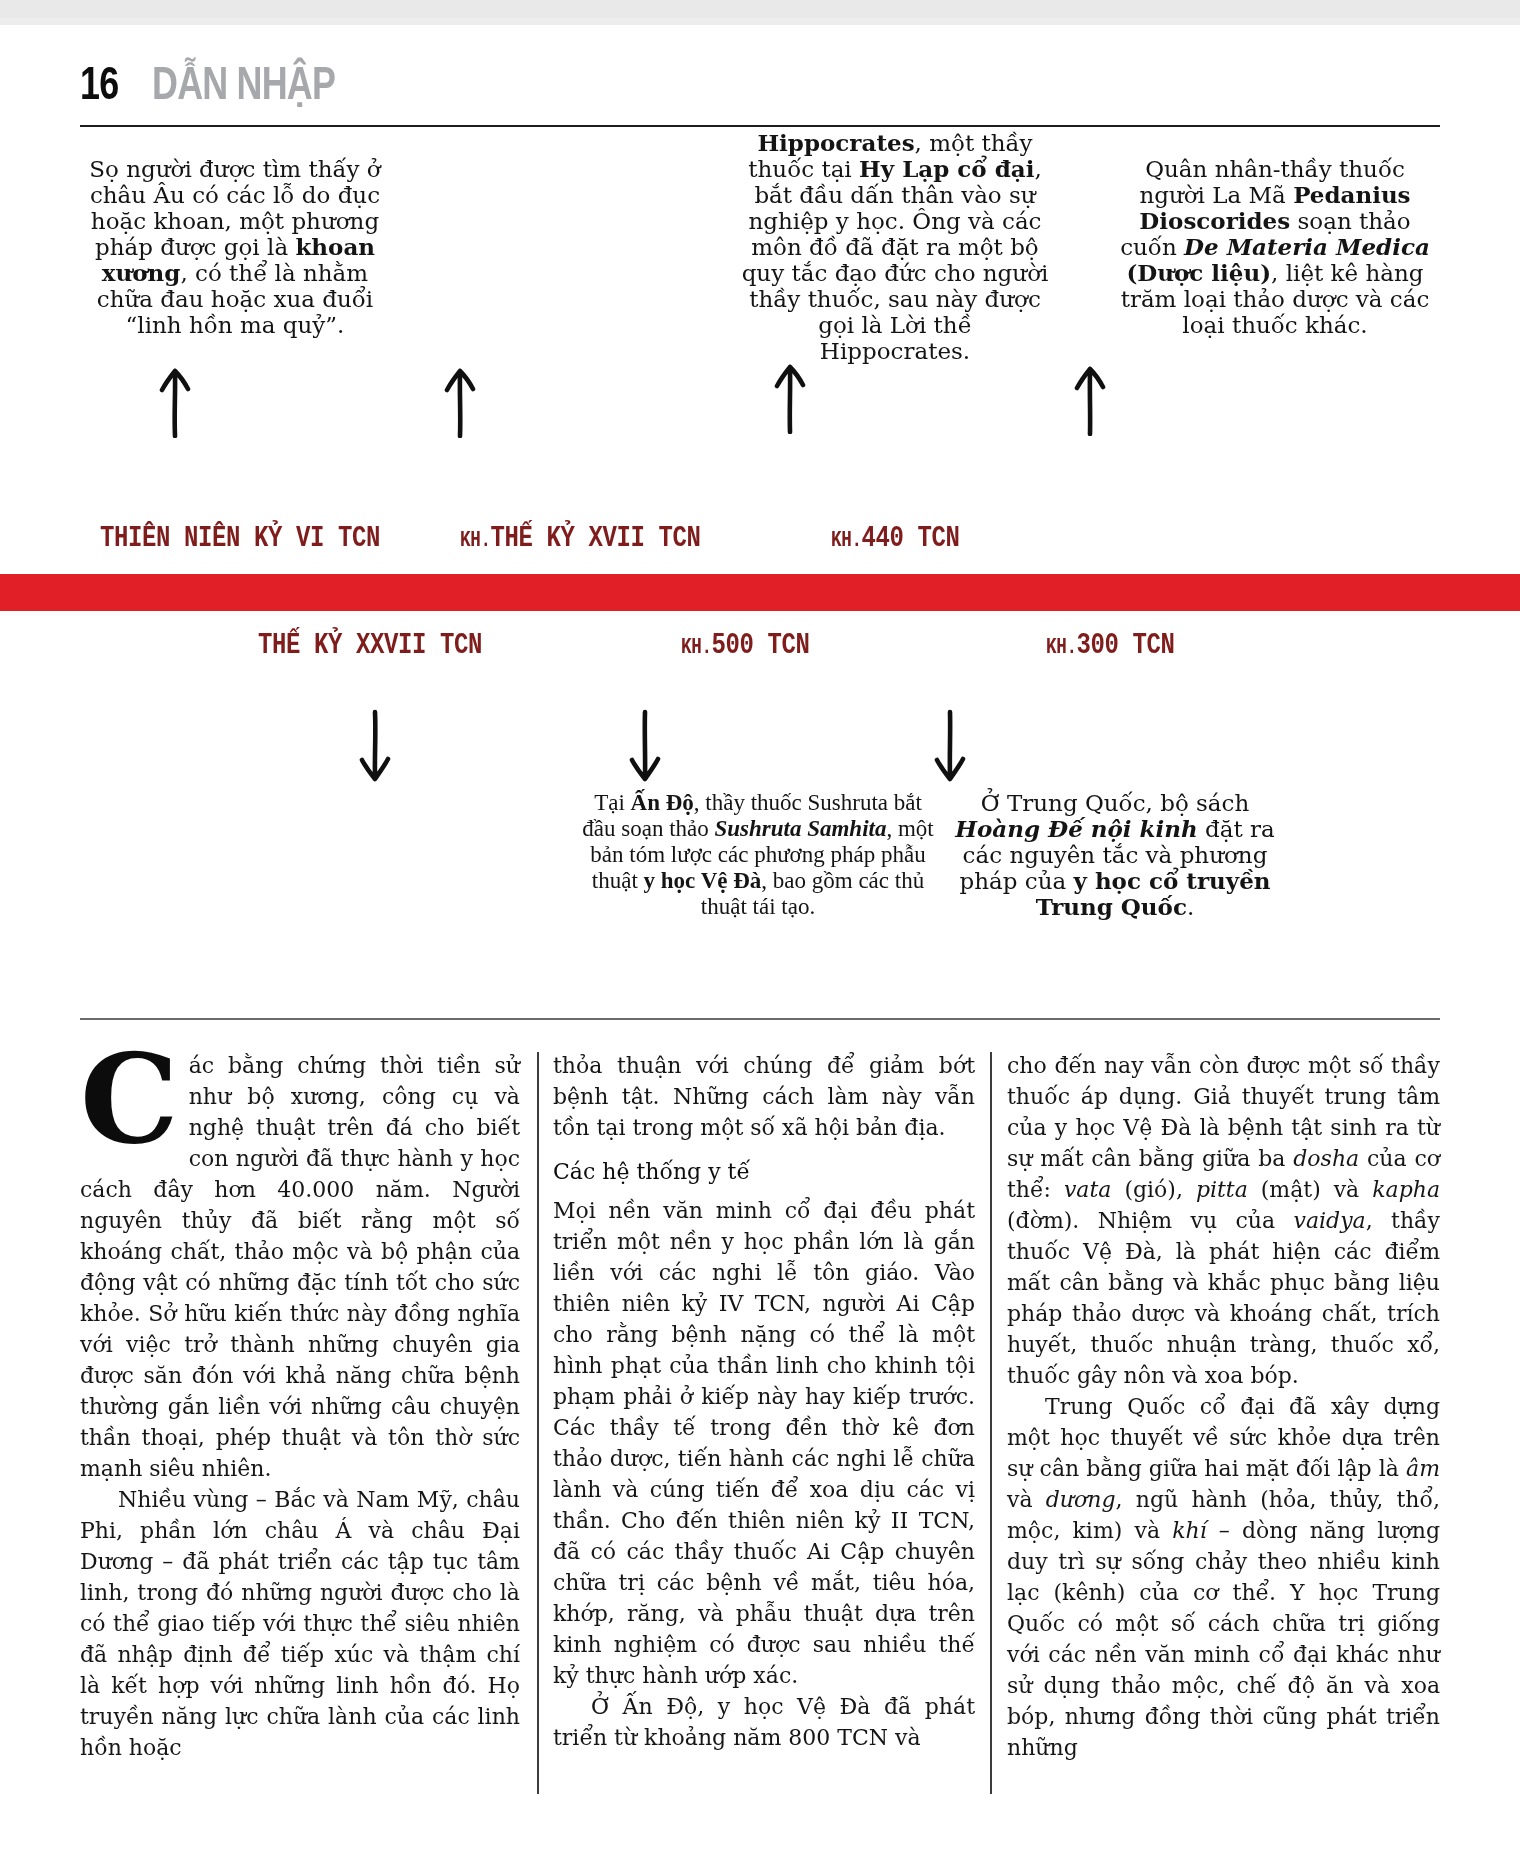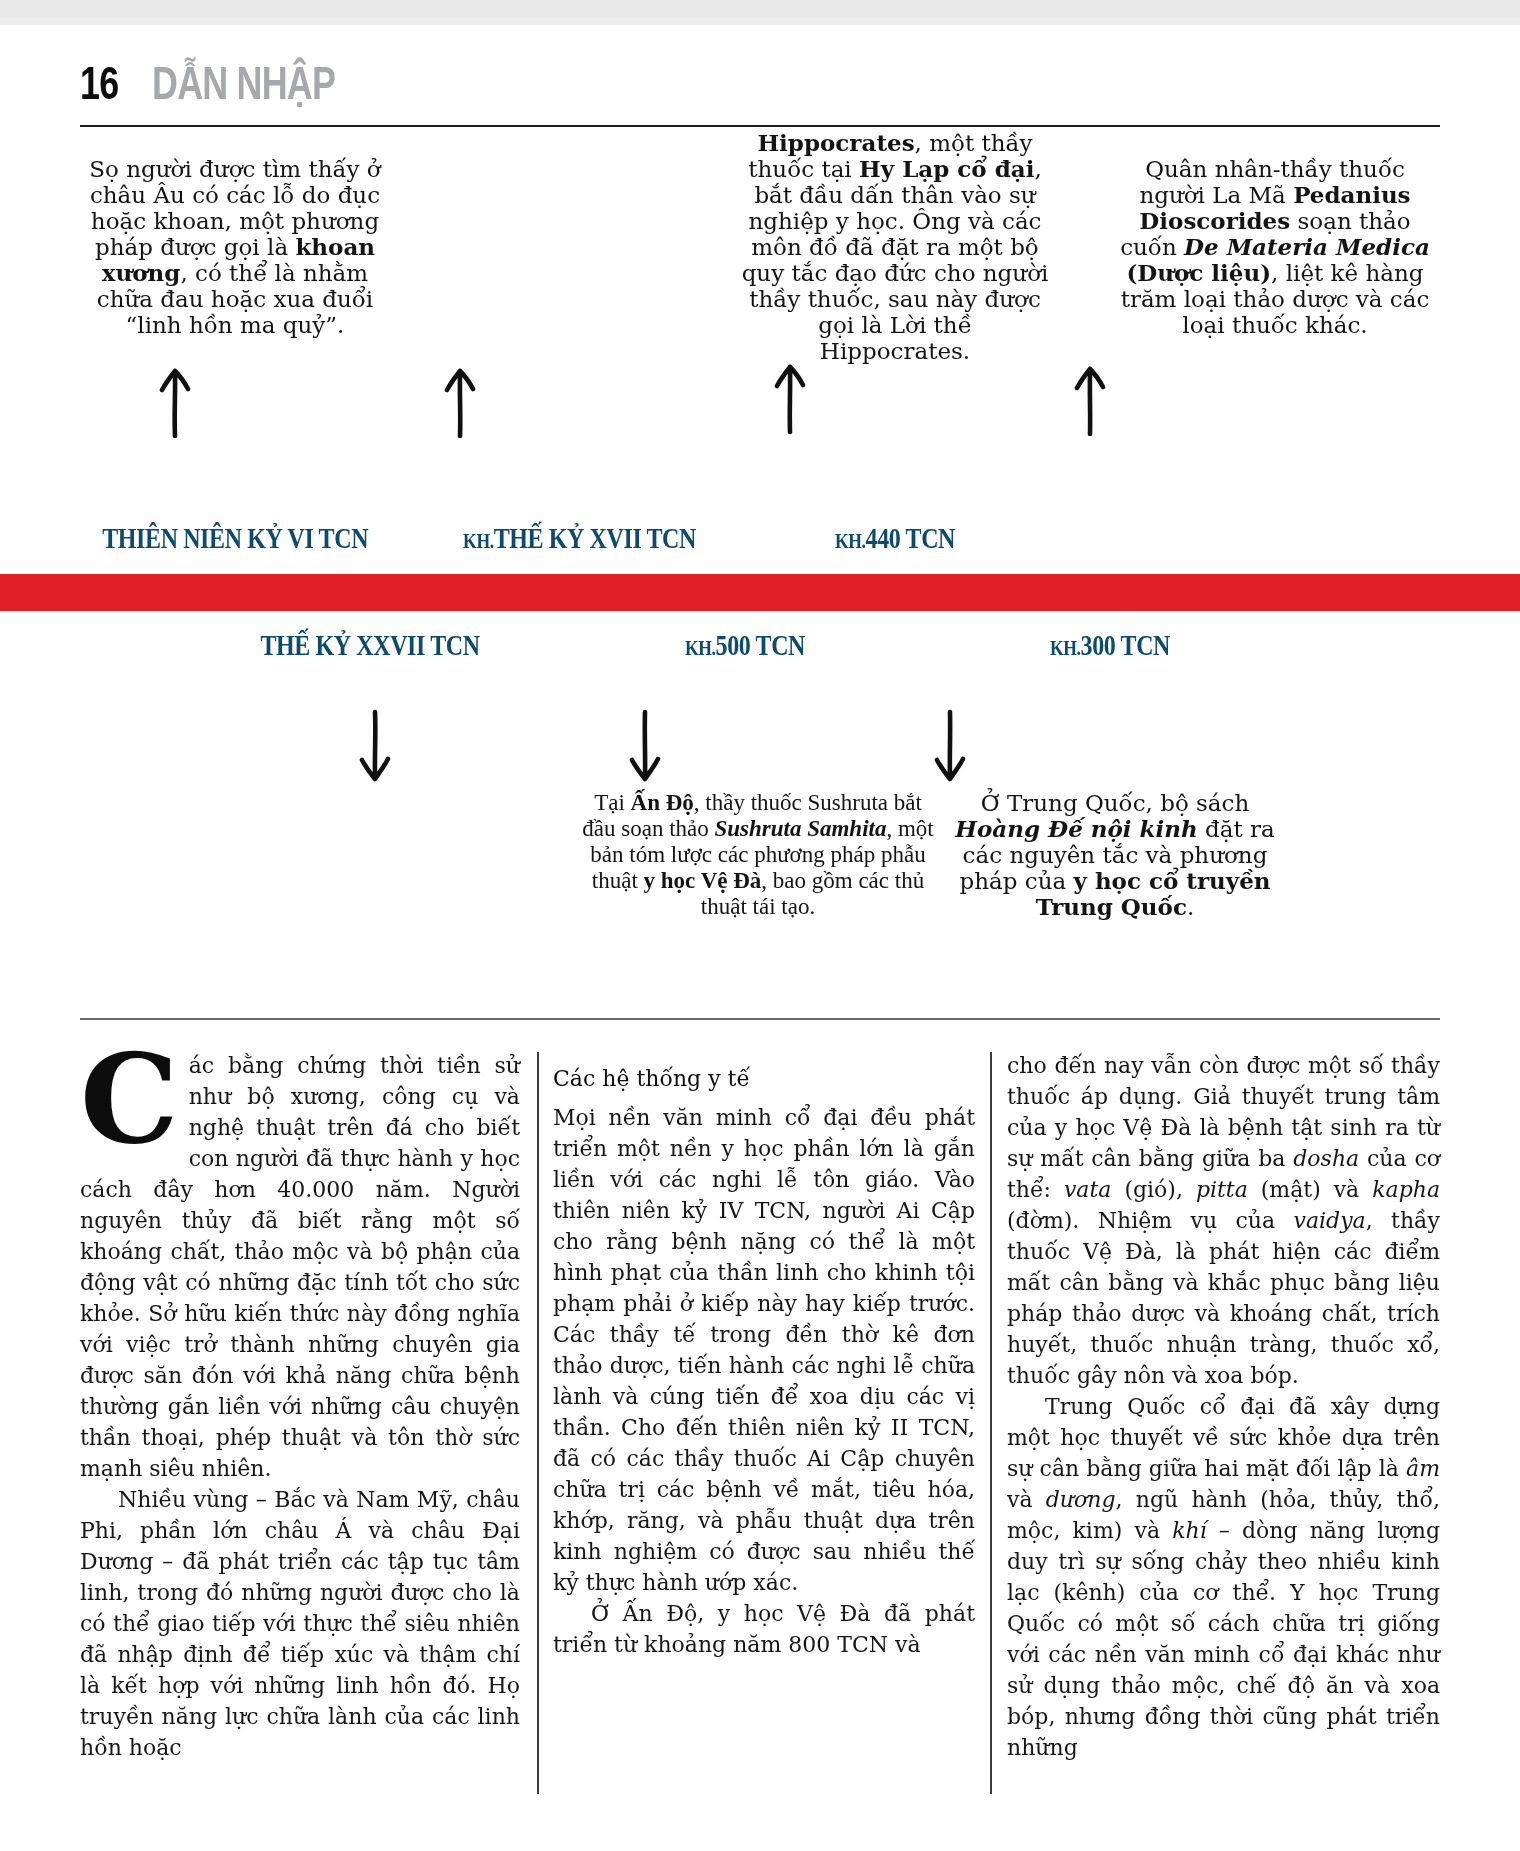--- a/index.html
+++ b/index.html
@@ -21,22 +21,22 @@
     position:absolute;margin:0;text-align:center;font-size:23px;line-height:26px;color:#141414;
   }
   .tl-text .b{font-weight:bold}
   .tl-text .i{font-style:italic}
   
   .arrow{position:absolute;}
   .arrow svg{display:block}
   .arrow path{fill:none;stroke:#101010;stroke-width:4.6;stroke-linecap:round;stroke-linejoin:round;}
   
   .tl-date{
-    position:absolute;width:340px;text-align:center;color:#0c4a6e;white-space:nowrap;
-    font-family:Liberation Serif, serif;font-weight:700;font-size:30px;
+    position:absolute;width:340px;text-align:center;color:#7f1d1d;white-space:nowrap;
+    font-family:Liberation Mono, monospace;font-weight:700;font-size:30px;
   }
   .tl-date .condense{display:inline-block;transform:scaleX(0.8);transform-origin:50% 50%;letter-spacing:-0.5px;}
   .tl-date .kh{font-size:22px;}
   
   .red-band{position:absolute;left:0;top:556px;width:1520px;height:37px;background:#e01f26;}
   
   .mid-rule{position:absolute;left:80px;top:1000px;width:1360px;height:2px;background:#6b6b6b;}
   
   .body-col{position:absolute;top:1032px;}
   .body-p{
@@ -134,20 +134,21 @@
   <div class="mid-rule"></div>
 
   <div class="body-col" style="left:80px;width:440px;">
     <p class="body-p"><span class="dropcap">C</span><span>ác bằng chứng thời tiền sử như bộ xương, công cụ và nghệ thuật trên đá cho biết con người đã thực hành y học cách đây hơn 40.000 năm. Người nguyên thủy đã biết rằng một số khoáng chất, thảo mộc và bộ phận của động vật có những đặc tính tốt cho sức khỏe. Sở hữu kiến thức này đồng nghĩa với việc trở thành những chuyên gia được săn đón với khả năng chữa bệnh thường gắn liền với những câu chuyện thần thoại, phép thuật và tôn thờ sức mạnh siêu nhiên.</span></p>
     <p class="body-p indent">Nhiều vùng – Bắc và Nam Mỹ, châu Phi, phần lớn châu Á và châu Đại Dương – đã phát triển các tập tục tâm linh, trong đó những người được cho là có thể giao tiếp với thực thể siêu nhiên đã nhập định để tiếp xúc và thậm chí là kết hợp với những linh hồn đó. Họ truyền năng lực chữa lành của các linh hồn hoặc</p>
   </div>
 
   <div class="vrule" style="left:537px;"></div>
 
   <div class="body-col" style="left:553px;width:422px;">
+    <p class="body-p">thỏa thuận với chúng để giảm bớt bệnh tật. Những cách làm này vẫn tồn tại trong một số xã hội bản địa.</p>
     <h2 class="col-heading">Các hệ thống y tế</h2>
     <p class="body-p">Mọi nền văn minh cổ đại đều phát triển một nền y học phần lớn là gắn liền với các nghi lễ tôn giáo. Vào thiên niên kỷ IV TCN, người Ai Cập cho rằng bệnh nặng có thể là một hình phạt của thần linh cho khinh tội phạm phải ở kiếp này hay kiếp trước. Các thầy tế trong đền thờ kê đơn thảo dược, tiến hành các nghi lễ chữa lành và cúng tiến để xoa dịu các vị thần. Cho đến thiên niên kỷ II TCN, đã có các thầy thuốc Ai Cập chuyên chữa trị các bệnh về mắt, tiêu hóa, khớp, răng, và phẫu thuật dựa trên kinh nghiệm có được sau nhiều thế kỷ thực hành ướp xác.</p>
     <p class="body-p indent">Ở Ấn Độ, y học Vệ Đà đã phát triển từ khoảng năm 800 TCN và</p>
   </div>
 
   <div class="vrule" style="left:990px;"></div>
 
   <div class="body-col" style="left:1007px;width:433px;">
     <p class="body-p"><span>cho đến nay vẫn còn được một số thầy thuốc áp dụng. Giả thuyết trung tâm của y học Vệ Đà là bệnh tật sinh ra từ sự mất cân bằng giữa ba </span><span class="i">dosha</span><span> của cơ thể: </span><span class="i">vata</span><span> (gió), </span><span class="i">pitta</span><span> (mật) và </span><span class="i">kapha</span><span> (đờm). Nhiệm vụ của </span><span class="i">vaidya</span><span>, thầy thuốc Vệ Đà, là phát hiện các điểm mất cân bằng và khắc phục bằng liệu pháp thảo dược và khoáng chất, trích huyết, thuốc nhuận tràng, thuốc xổ, thuốc gây nôn và xoa bóp.</span></p>
     <p class="body-p indent"><span>Trung Quốc cổ đại đã xây dựng một học thuyết về sức khỏe dựa trên sự cân bằng giữa hai mặt đối lập là </span><span class="i">âm</span><span> và </span><span class="i">dương</span><span>, ngũ hành (hỏa, thủy, thổ, mộc, kim) và </span><span class="i">khí</span><span> – dòng năng lượng duy trì sự sống chảy theo nhiều kinh lạc (kênh) của cơ thể. Y học Trung Quốc có một số cách chữa trị giống với các nền văn minh cổ đại khác như sử dụng thảo mộc, chế độ ăn và xoa bóp, nhưng đồng thời cũng phát triển những</span></p>

